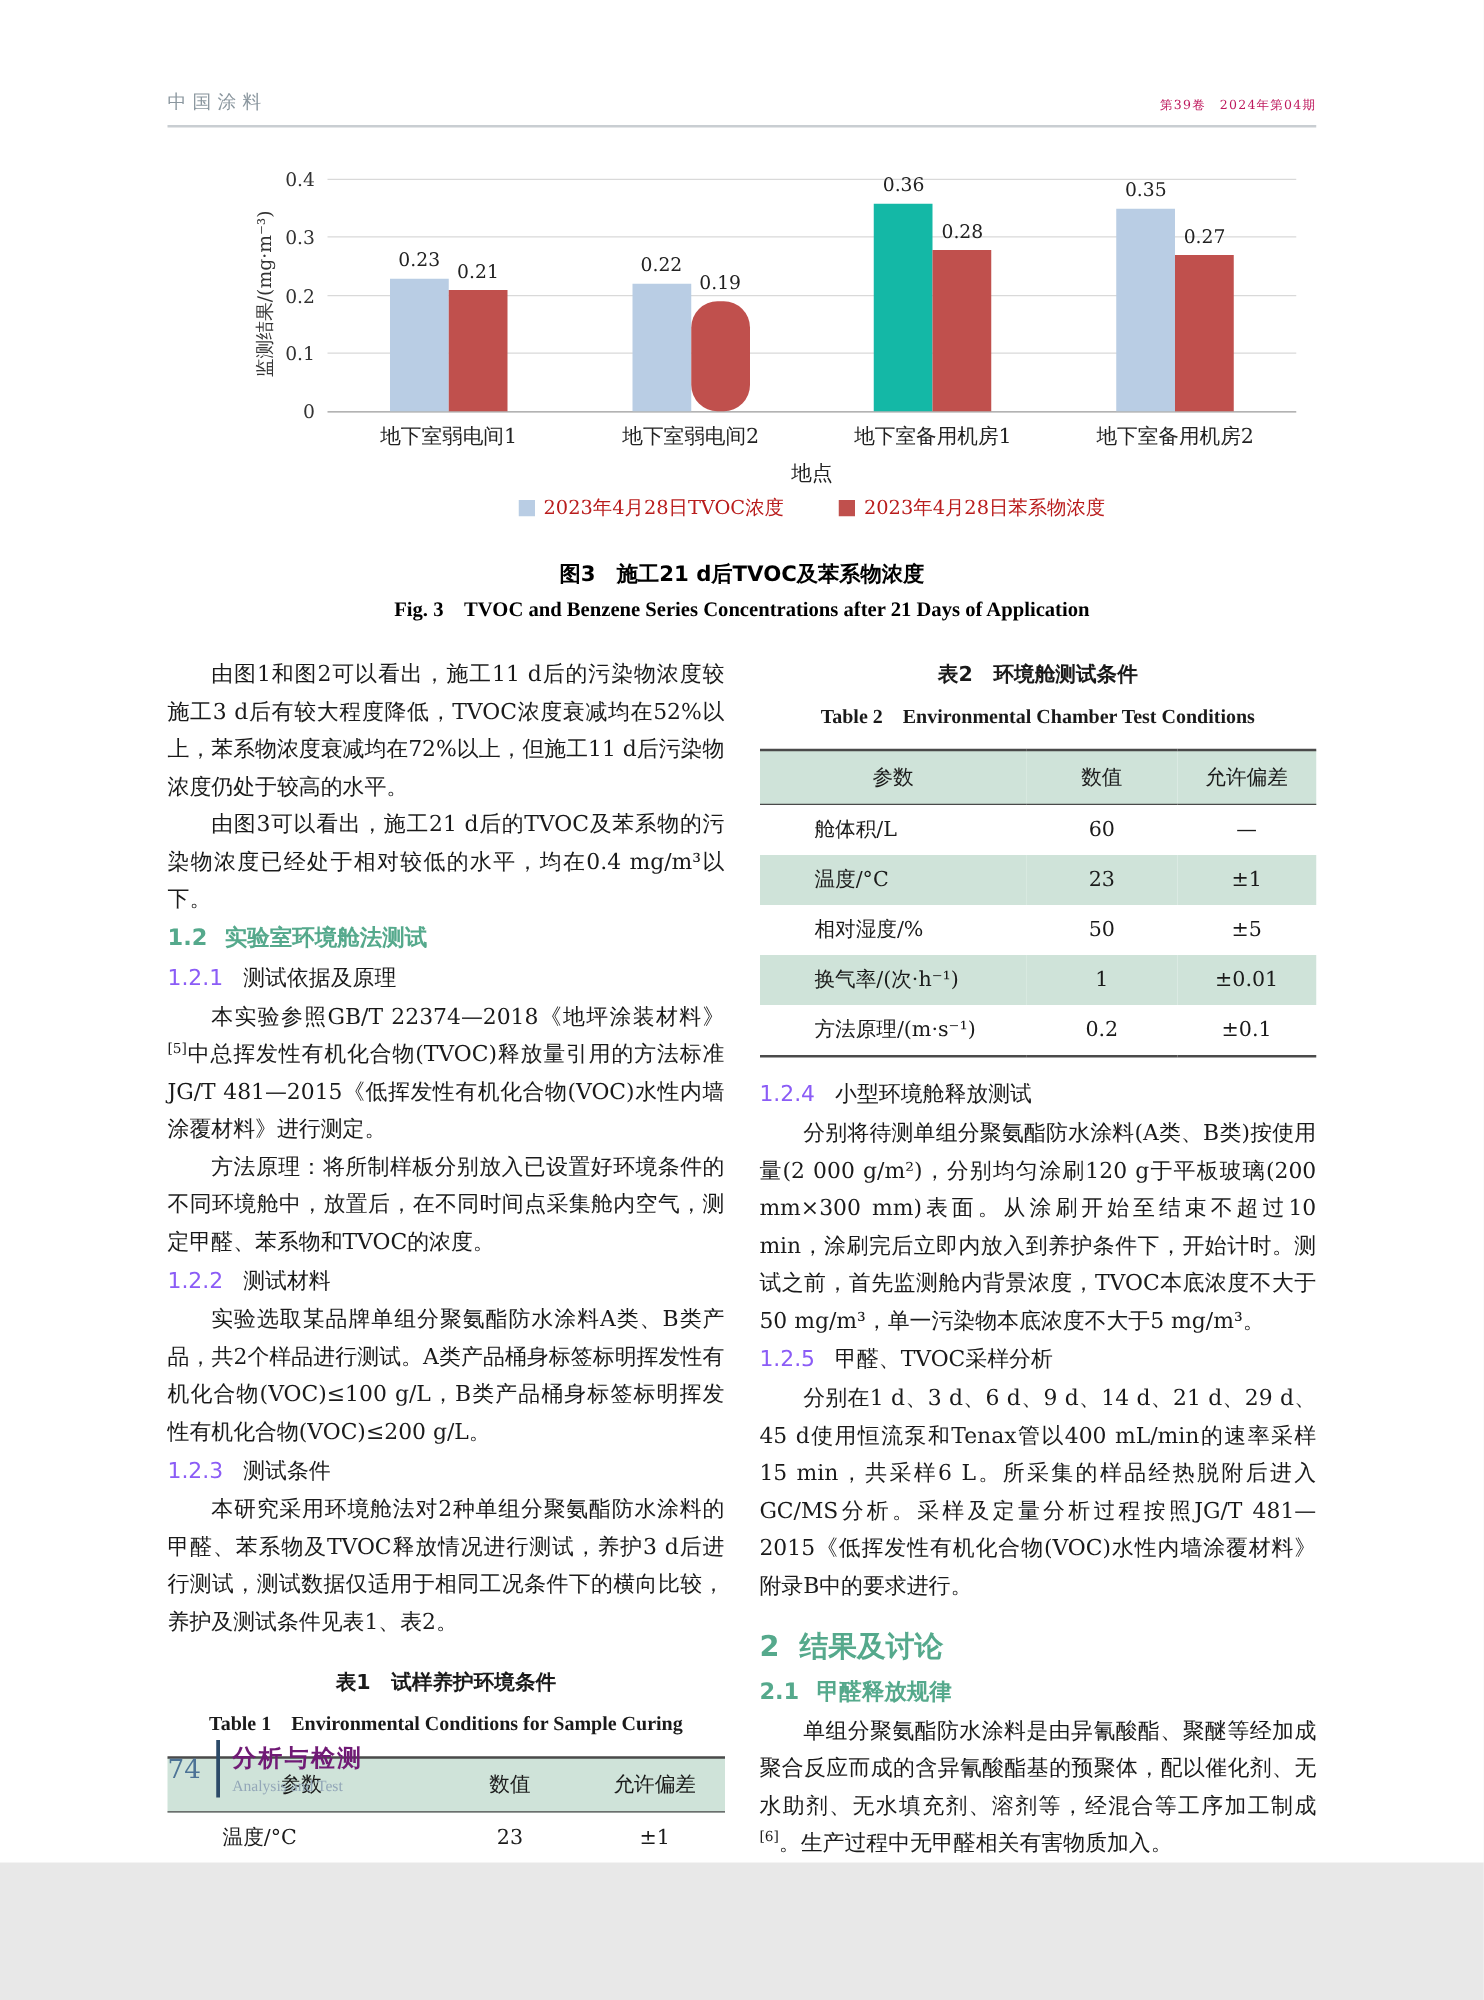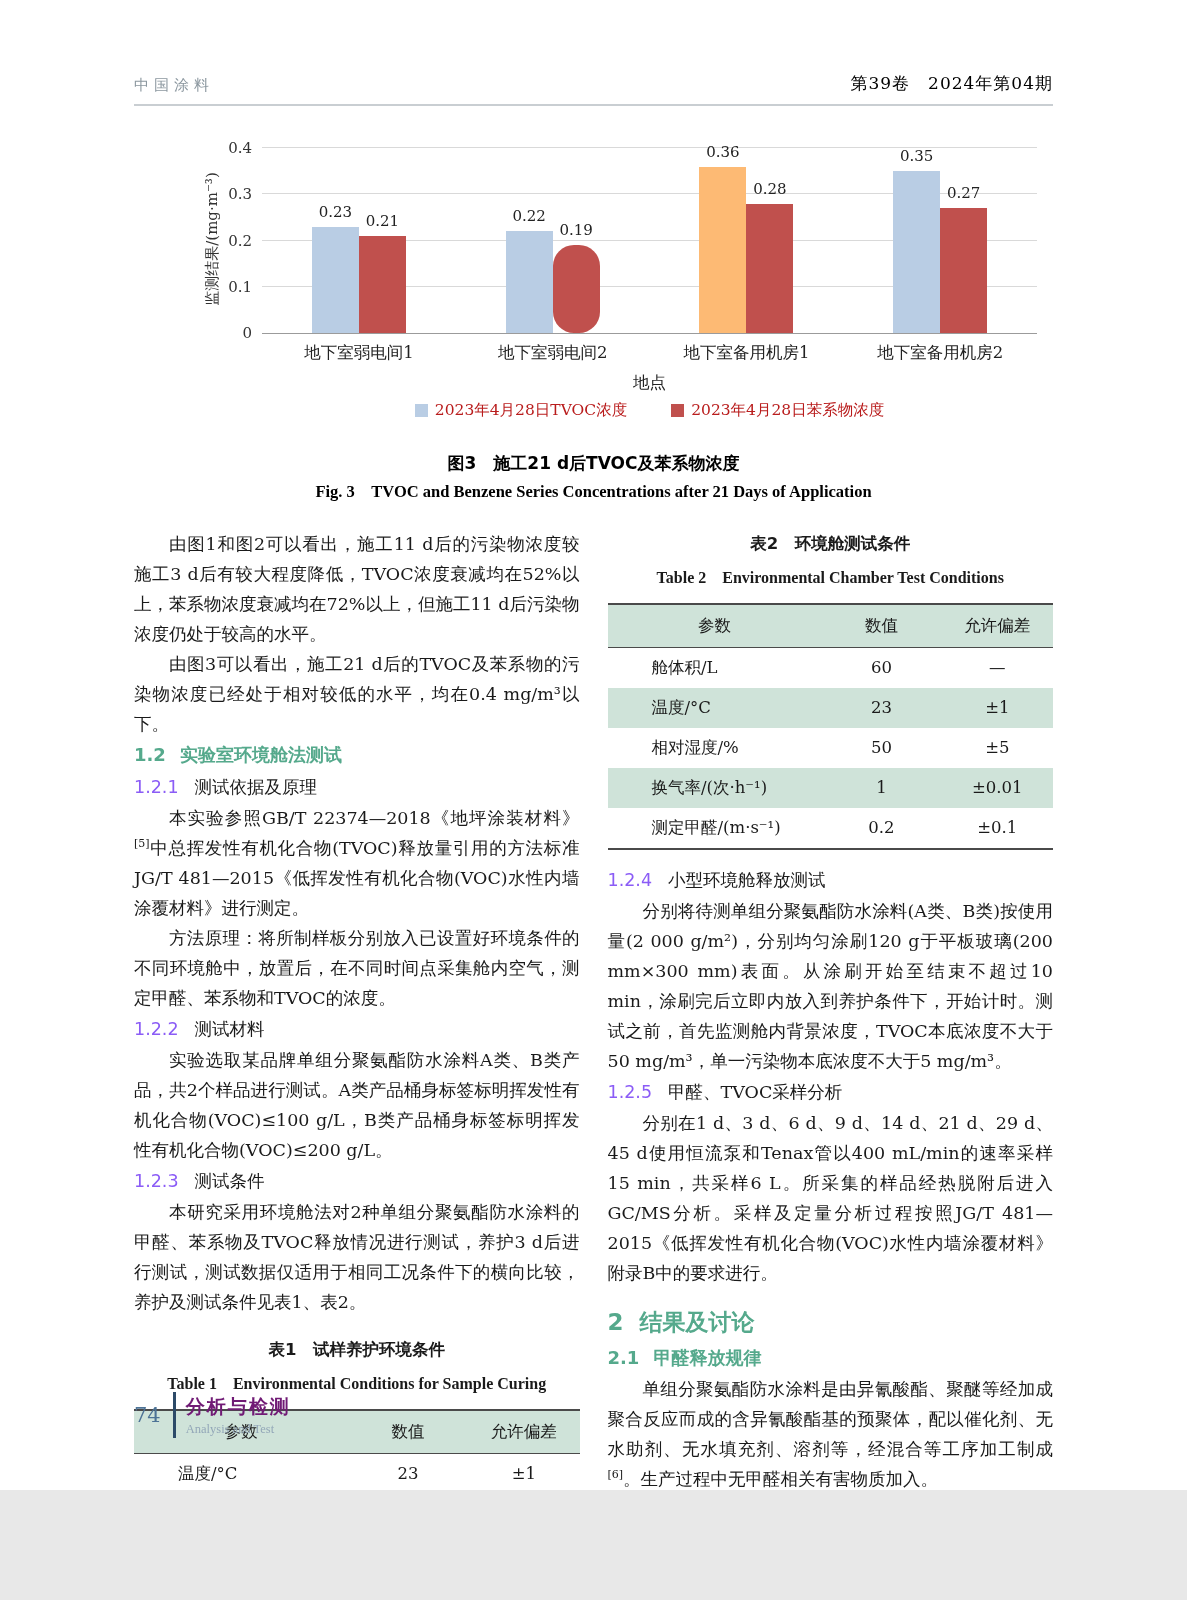--- a/index.html
+++ b/index.html
@@ -4,21 +4,21 @@
 <style>
   * { margin:0; padding:0; box-sizing:border-box; }
   body { background:#e8e8e8; font-family:"DejaVu Serif","Liberation Serif",serif; }
   .page { position:relative; width:1187px; height:1490px; margin:0 auto; background:#ffffff;
           padding:72px 134px 0 134px; overflow:hidden; }
 
   
   .hdr { display:flex; justify-content:space-between; align-items:flex-end;
          border-bottom:2px solid #c9ced2; padding-bottom:9px; }
   .hdr .journal { font-size:15px; color:#8b979f; letter-spacing:5px; }
-  .hdr .issue   { font-size:17px; color:#000000; letter-spacing:1px; }
+  .hdr .issue   { font-size:10px; color:#be185d; letter-spacing:1px; }
 
   
   .chart { position:relative; height:302px; margin-top:28px; }
   .plot  { position:absolute; left:128px; right:16px; top:14px; height:186px;
            border-bottom:1px solid #9b9b9b; }
   .gridline { position:absolute; left:0; right:0; height:1px; background:#d9d9d9; }
   .ytick { position:absolute; right:calc(100% + 10px); transform:translateY(50%);
            font-size:15px; color:#333; }
   .ylabel { position:absolute; left:-13px; top:94px; width:186px; height:22px;
             transform:rotate(-90deg); text-align:center; font-size:15px; color:#333;
@@ -118,21 +118,21 @@
           </div>
           <div class="group">
             <div class="bar" style="height: 55%; background: rgb(185, 205, 228);">
               <span class="val">0.22</span>
             </div>
             <div class="bar" style="height: 47.5%; background: rgb(192, 80, 77); border-radius: 21px;">
               <span class="val">0.19</span>
             </div>
           </div>
           <div class="group">
-            <div class="bar" style="height: 90%; background: #fdba74;">
+            <div class="bar" style="height: 90%; background: #14b8a6;">
               <span class="val">0.36</span>
             </div>
             <div class="bar" style="height: 70%; background: rgb(192, 80, 77);">
               <span class="val">0.28</span>
             </div>
           </div>
           <div class="group">
             <div class="bar" style="height: 87.5%; background: rgb(185, 205, 228);">
               <span class="val">0.35</span>
             </div>
@@ -235,21 +235,21 @@
               <td>相对湿度/%</td>
               <td>50</td>
               <td>±5</td>
             </tr>
             <tr>
               <td>换气率/(次·h⁻¹)</td>
               <td>1</td>
               <td>±0.01</td>
             </tr>
             <tr>
-              <td>测定甲醛/(m·s⁻¹)</td>
+              <td>方法原理/(m·s⁻¹)</td>
               <td>0.2</td>
               <td>±0.1</td>
             </tr>
           </tbody>
         </table>
 
       <div class="subhead" style="margin-top:14px;"><span class="num">1.2.4</span><span class="title">小型环境舱释放测试</span></div>
       <p>分别将待测单组分聚氨酯防水涂料(A类、B类)按使用量(2 000 g/m²)，分别均匀涂刷120 g于平板玻璃(200 mm×300 mm)表面。从涂刷开始至结束不超过10 min，涂刷完后立即内放入到养护条件下，开始计时。测试之前，首先监测舱内背景浓度，TVOC本底浓度不大于50 mg/m³，单一污染物本底浓度不大于5 mg/m³。</p>
       <div class="subhead"><span class="num">1.2.5</span><span class="title">甲醛、TVOC采样分析</span></div>
       <p>分别在1 d、3 d、6 d、9 d、14 d、21 d、29 d、45 d使用恒流泵和Tenax管以400 mL/min的速率采样15 min，共采样6 L。所采集的样品经热脱附后进入GC/MS分析。采样及定量分析过程按照JG/T 481—2015《低挥发性有机化合物(VOC)水性内墙涂覆材料》附录B中的要求进行。</p>

